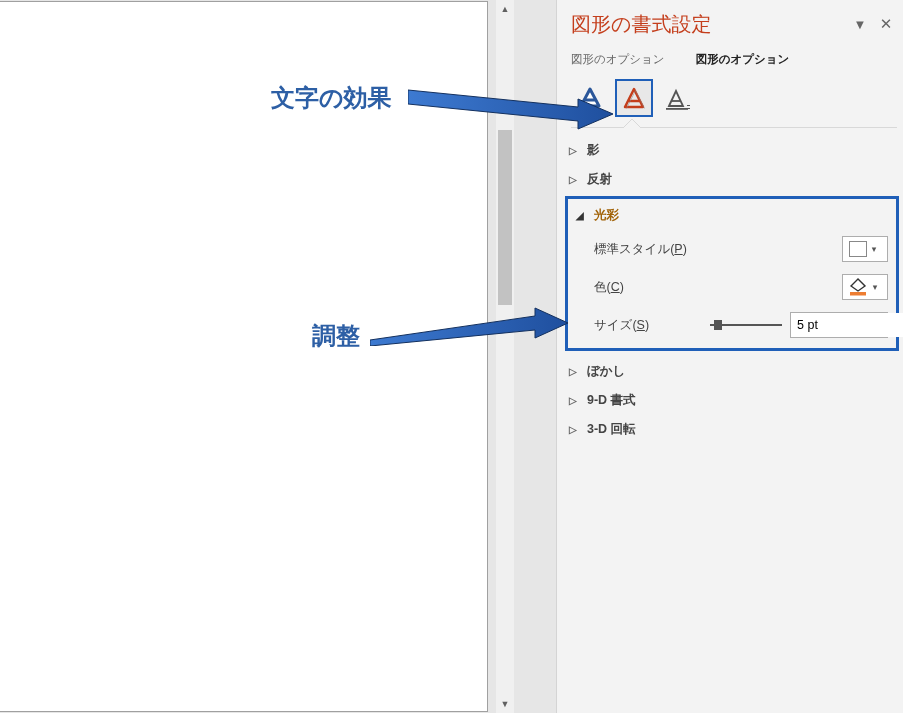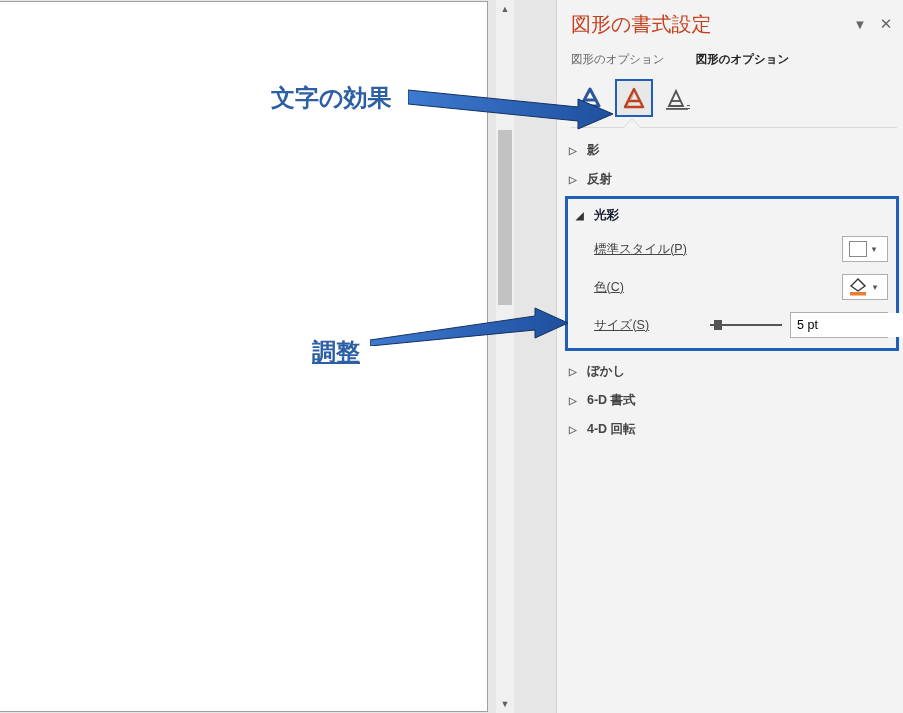--- a/index.html
+++ b/index.html
@@ -124,33 +124,33 @@
     padding:6px 2px;
     cursor:pointer;
     font-size:12.5px;
     color:#444;
     font-weight:600;
   }
   .sec-head .tri {
     width:10px; display:inline-block; color:#666; font-size:10px;
   }
   .sec-head.expanded .tri { color:#333; }
-  .sec-head.expanded .lbl { color:#0f172a; }
+  .sec-head.expanded .lbl { color:#a16207; }
   .hl-box {
     border:3px solid #1f5fb8;
     margin:2px -2px 6px -2px;
     padding:2px 6px 4px 6px;
   }
   .row {
     display:flex; align-items:center;
     padding:6px 2px;
     font-size:12.5px;
     color:#444;
   }
-  .row .lbl { flex:0 0 auto; padding-left:18px;text-decoration:underline;}
+  .row .lbl { flex:0 0 auto; padding-left:18px;}
   .row .lbl .ul { text-decoration:underline; }
   .row .spacer { flex:1; }
   .dropdown-btn, .color-btn {
     display:flex;align-items:center;justify-content:center;
     width:46px; height:26px;
     background:#fff; border:1px solid #adadad;
   }
   .dropdown-btn .dd, .color-btn .dd {
     width:14px; color:#555; font-size:9px; text-align:center;
   }
@@ -312,36 +312,36 @@
       </div>
 
     </div>
 
     <div class="sec-head">
       <span class="tri">▷</span>
       <span class="lbl">ぼかし</span>
     </div>
     <div class="sec-head">
       <span class="tri">▷</span>
-      <span class="lbl">6-D 書式</span>
-    </div>
-    <div class="sec-head">
-      <span class="tri">▷</span>
-      <span class="lbl">4-D 回転</span>
+      <span class="lbl">9-D 書式</span>
+    </div>
+    <div class="sec-head">
+      <span class="tri">▷</span>
+      <span class="lbl">3-D 回転</span>
     </div>
   </div>
 </div>
 
 <div class="callout" style="left:271px; top:82px;">文字の効果</div>
 <svg class="arrow-svg" style="left:408px; top:82px;" width="205" height="48">
   <defs>
     <linearGradient id="g1" x1="0" y1="0" x2="1" y2="0">
       <stop offset="0" stop-color="#3d7ad1"></stop>
       <stop offset="1" stop-color="#1f4f9e"></stop>
     </linearGradient>
   </defs>
   <polygon points="0,8 170,25 170,17 205,32 170,47 170,39 0,22" fill="url(#g1)" stroke="#13305e" stroke-width="1"></polygon>
 </svg>
 
-<div class="callout" style="left:312px; top:336px;text-decoration:underline;">調整</div>
+<div class="callout" style="left:312px; top:320px;">調整</div>
 <svg class="arrow-svg" style="left:370px; top:304px;" width="198" height="42">
   <polygon points="0,36 165,12 165,4 198,19 165,34 165,26 0,42" fill="url(#g1)" stroke="#13305e" stroke-width="1"></polygon>
 </svg>
 
 </body></html>

